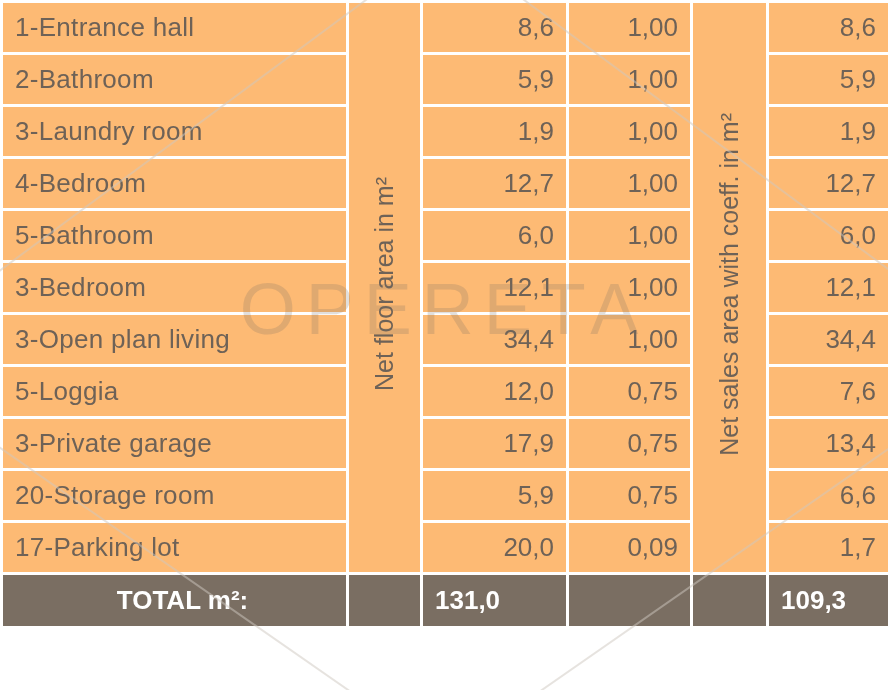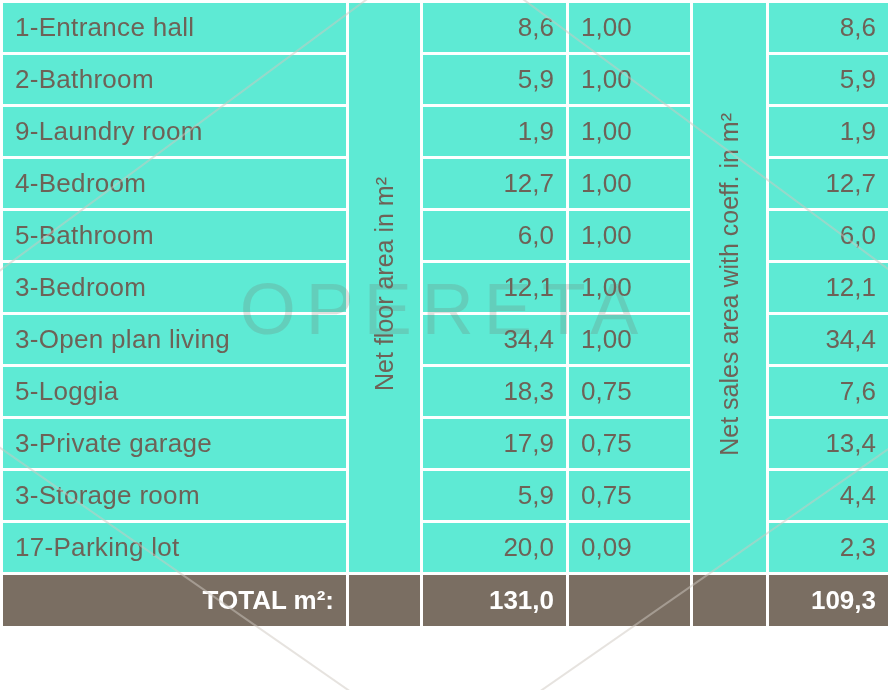--- a/index.html
+++ b/index.html
@@ -45,21 +45,21 @@
   }
 
   table.area-table {
     border-collapse: collapse;
     width: 888px;
     table-layout: fixed;
     position: relative;
     z-index: 2;
   }
   table.area-table td {
-    background: #5eead4;
+    background: #fdba74;
     border: 3px solid #ffffff;
     color: #6e6257;
     font-size: 26px;
     height: 52px;
     padding: 0 12px;
     vertical-align: middle;
     box-sizing: border-box;
     overflow: hidden;
     white-space: nowrap;
   }
@@ -67,20 +67,21 @@
     width: 346px;
     text-align: left;
     letter-spacing: 0.3px;
   }
   td.c-area {
     width: 146px;
     text-align: right;
   }
   td.c-coef {
     width: 124px;
+    text-align: right;
   }
   td.c-net {
     width: 122px;
     text-align: right;
   }
 
   .vert-label {
     writing-mode: vertical-rl;
     transform: rotate(180deg);
     display: inline-block;
@@ -100,26 +101,26 @@
   
   tr.total-row td {
     background: #7a6e62;
     color: #ffffff;
     font-weight: bold;
     font-size: 26px;
     height: 54px;
     border: 3px solid #ffffff;
   }
   tr.total-row td.t-name {
-    text-align: right;
+    text-align: center;
     padding-left: 28px;
   }
   tr.total-row td.t-area,
   tr.total-row td.t-net {
-    text-align: right;
+    text-align: left;
   }
   tr.total-row td.t-blank {
     background: #7a6e62;
   }
 </style>
 </head>
 <body>
 
 <div id="sheet">
 
@@ -156,21 +157,21 @@
       </tr>
 
       <tr>
         <td class="c-name">2-Bathroom</td>
         <td class="c-area">5,9</td>
         <td class="c-coef">1,00</td>
         <td class="c-net">5,9</td>
       </tr>
 
       <tr>
-        <td class="c-name">9-Laundry room</td>
+        <td class="c-name">3-Laundry room</td>
         <td class="c-area">1,9</td>
         <td class="c-coef">1,00</td>
         <td class="c-net">1,9</td>
       </tr>
 
       <tr>
         <td class="c-name">4-Bedroom</td>
         <td class="c-area">12,7</td>
         <td class="c-coef">1,00</td>
         <td class="c-net">12,7</td>
@@ -192,44 +193,44 @@
 
       <tr>
         <td class="c-name">3-Open plan  living</td>
         <td class="c-area">34,4</td>
         <td class="c-coef">1,00</td>
         <td class="c-net">34,4</td>
       </tr>
 
       <tr>
         <td class="c-name">5-Loggia</td>
-        <td class="c-area">18,3</td>
+        <td class="c-area">12,0</td>
         <td class="c-coef">0,75</td>
         <td class="c-net">7,6</td>
       </tr>
 
       <tr>
         <td class="c-name">3-Private garage</td>
         <td class="c-area">17,9</td>
         <td class="c-coef">0,75</td>
         <td class="c-net">13,4</td>
       </tr>
 
       <tr>
-        <td class="c-name">3-Storage room</td>
+        <td class="c-name">20-Storage room</td>
         <td class="c-area">5,9</td>
         <td class="c-coef">0,75</td>
-        <td class="c-net">4,4</td>
+        <td class="c-net">6,6</td>
       </tr>
 
       <tr>
         <td class="c-name">17-Parking lot</td>
         <td class="c-area">20,0</td>
         <td class="c-coef">0,09</td>
-        <td class="c-net">2,3</td>
+        <td class="c-net">1,7</td>
       </tr>
 
       <tr class="total-row">
         <td class="t-name">TOTAL m²:</td>
         <td class="t-blank"></td>
         <td class="t-area">131,0</td>
         <td class="t-blank"></td>
         <td class="t-blank"></td>
         <td class="t-net">109,3</td>
       </tr>

